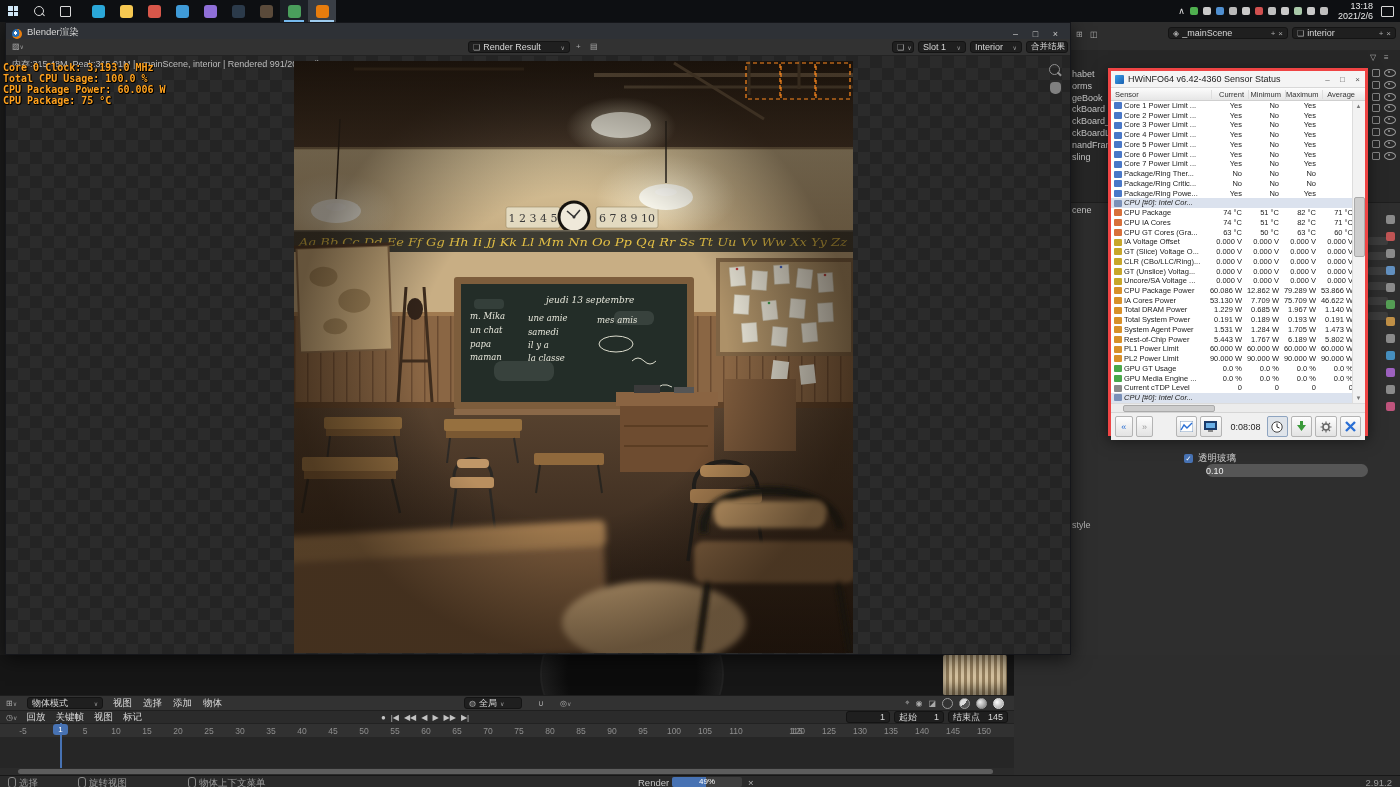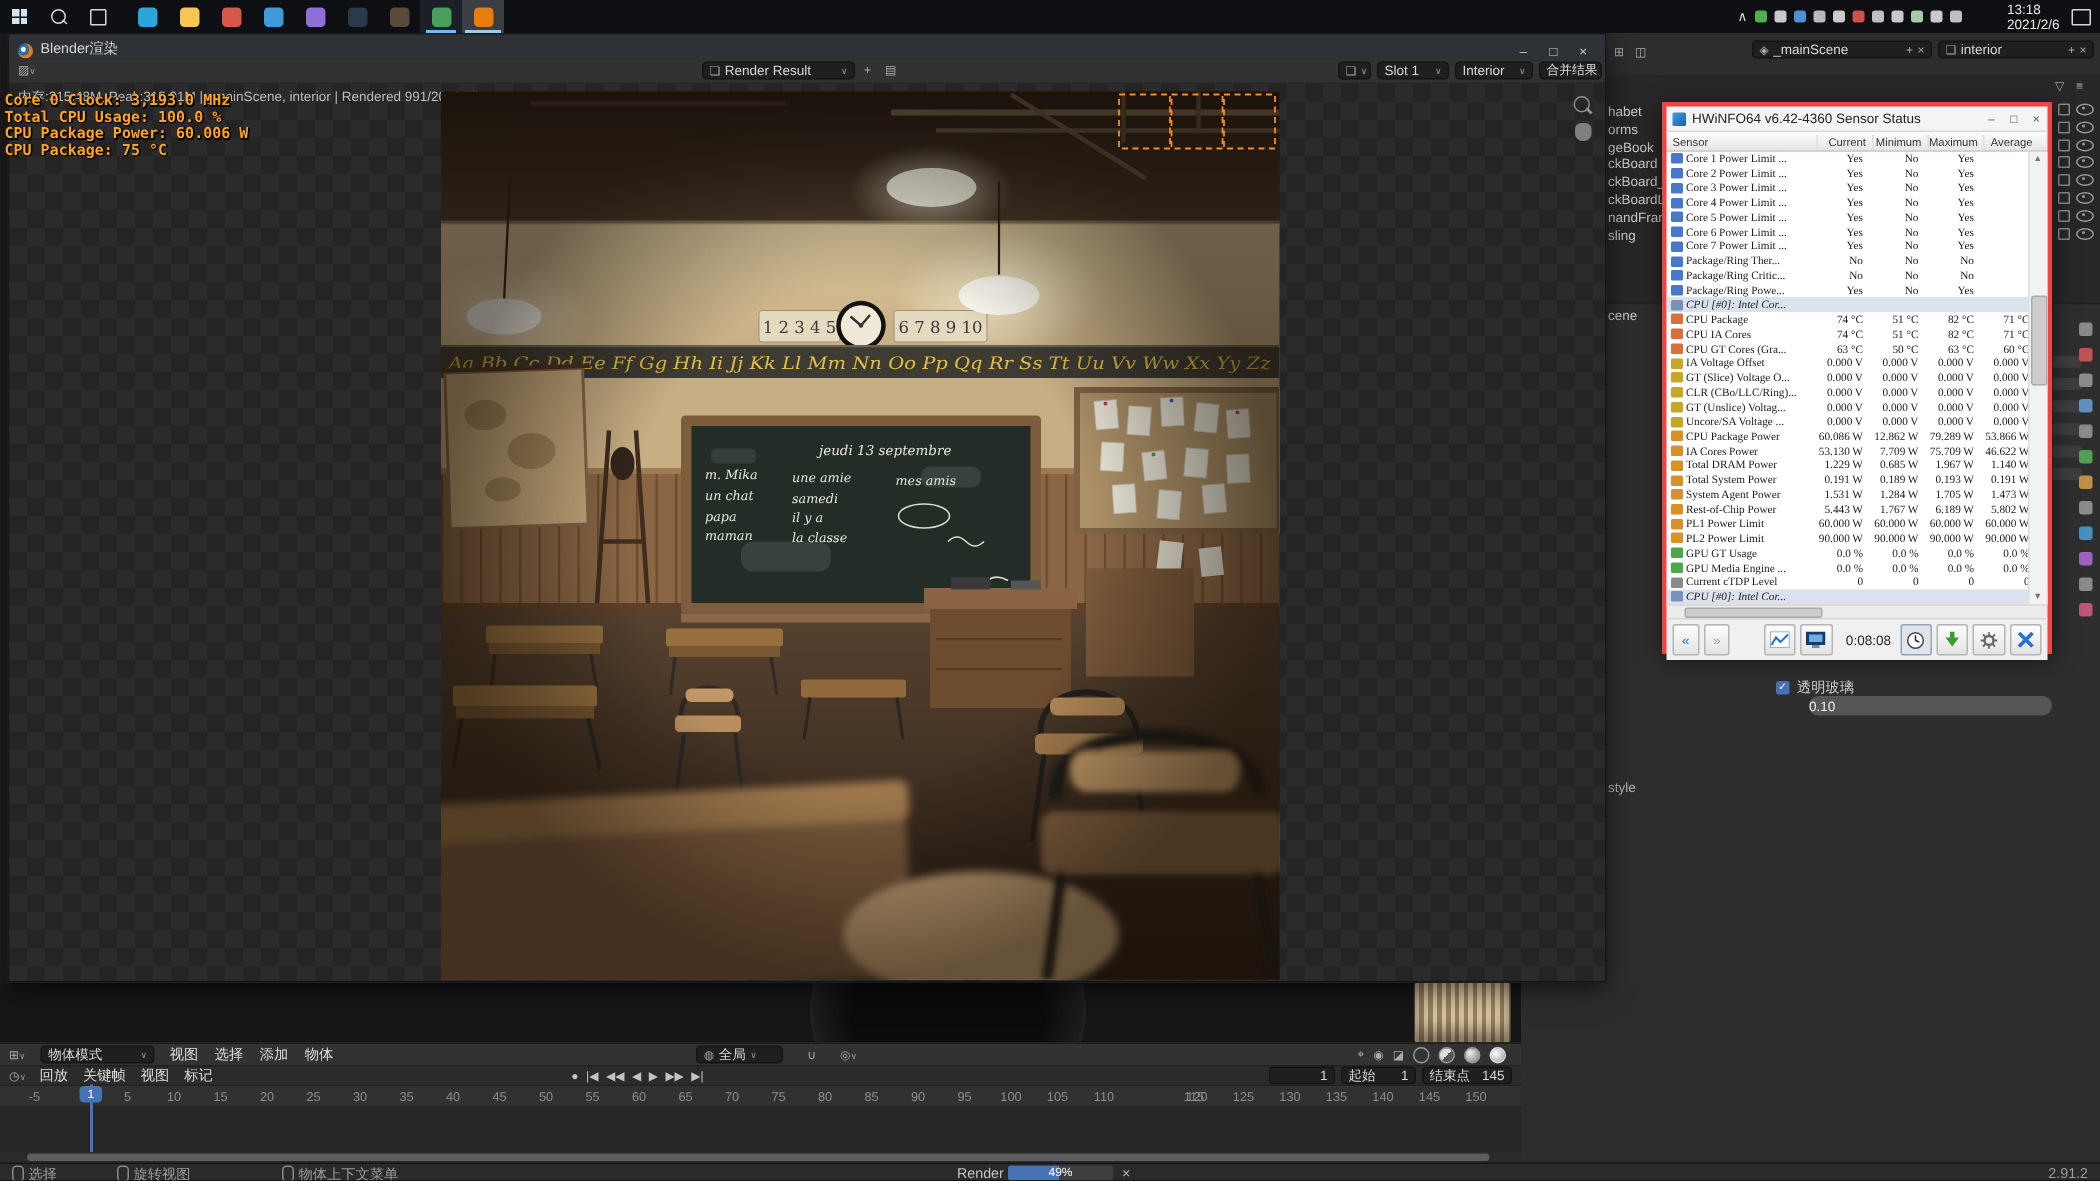--- a/index.html
+++ b/index.html
@@ -20,21 +20,21 @@
   .tb-app.running{background:#1c2averageef;}
   .tb-app.running{background:#1c2026;}
   .tb-app.running:after{content:"";position:absolute;left:4px;right:4px;bottom:0;height:2px;background:#76b9ed;}
   .tb-app.active{background:#3a3f46;}
   .tb-app.active:after{content:"";position:absolute;left:2px;right:2px;bottom:0;height:2px;background:#9ecbee;}
   .tb-glyph{width:13px;height:13px;border-radius:3px;}
   .tray{display:flex;align-items:center;gap:5px;margin-left:auto;padding-right:6px;}
   .tray-ic{width:8px;height:8px;border-radius:2px;background:#c9c9c9;display:flex;align-items:center;justify-content:center;
            font-size:9px;color:#ddd;line-height:8px;}
   .tray-ic.glyph{background:none;width:auto;}
-  .tb-clock{font-size:9px;line-height:10px;color:#e9e9e9;text-align:left;padding:0 8px 0 4px;margin-left:20px;}
+  .tb-clock{font-size:9px;line-height:10px;color:#e9e9e9;text-align:right;padding:0 8px 0 4px;}
   .notif-ic{width:11px;height:9px;border:1.2px solid #d9d9d9;border-radius:1px;margin-right:6px;}
 
   
   .osd{position:absolute;left:3px;top:40px;z-index:6;font-family:"DejaVu Sans Mono",monospace;
        font-size:10px;font-weight:bold;color:#ffa21e;line-height:11px;white-space:pre;
        text-shadow:1px 1px 0 #000,0 1px 0 #000,1px 0 0 #000;}
   .osd .gap{height:12px;}
 
   
   .rwin{position:absolute;left:5px;top:22px;width:1066px;height:633px;z-index:3;background:#2a2a2a;
@@ -66,21 +66,21 @@
       font-size:7.5px;color:#1a1a1a;}
   .hw-title{height:16px;display:flex;align-items:center;background:#f4f4f4;border-bottom:1px solid #d8d8d8;}
   .hw-ico{width:9px;height:9px;margin:0 4px 0 4px;background:linear-gradient(135deg,#3aa0e8,#1a5fb0);border-radius:1px;}
   .hw-title-text{font-size:9px;color:#222;}
   .hw-btns{margin-left:auto;display:flex;}
   .hw-btns span{width:15px;text-align:center;color:#555;font-size:8px;}
   .hw-cols{height:12px;display:flex;background:linear-gradient(#fcfcfc,#e6e6e6);border-bottom:1px solid #cfcfcf;
            align-items:center;color:#333;}
   .hw-cols .c0{width:96px;padding-left:4px;}
   .hw-cols .cv{width:37px;text-align:right;padding-right:4px;border-left:1px solid #ddd;box-sizing:border-box;}
-  .hw-body{position:relative;height:302px;background:#fff;overflow:hidden;font-family:Liberation Serif, serif;}
+  .hw-body{position:relative;height:302px;background:#fff;overflow:hidden;}
   .hw-row{display:flex;height:9.74px;line-height:9.7px;align-items:center;white-space:nowrap;}
   .hw-ric{width:8px;height:7px;margin:0 2px 0 3px;border-radius:1px;flex:none;}
   .hw-name{width:85px;overflow:hidden;flex:none;}
   .hw-val{width:37px;text-align:right;padding-right:4px;flex:none;box-sizing:border-box;}
   .hw-section{background:#dbe2ee;font-style:italic;color:#222;}
   .hw-vscroll{position:absolute;right:0;top:0;width:12px;height:302px;background:#f2f2f2;border-left:1px solid #ddd;}
   .hw-vthumb{position:absolute;left:1px;width:9px;top:96px;height:58px;background:#cdcdcd;border:1px solid #aaa;border-radius:2px;}
   .hw-varr{position:absolute;left:0;width:11px;height:10px;text-align:center;font-size:6px;color:#777;line-height:10px;}
   .hw-hscroll{height:8px;background:#ececec;border-top:1px solid #dcdcdc;position:relative;}
   .hw-hthumb{position:absolute;left:12px;top:1px;width:90px;height:5px;background:#cdcdcd;border:1px solid #aaa;border-radius:2px;}

